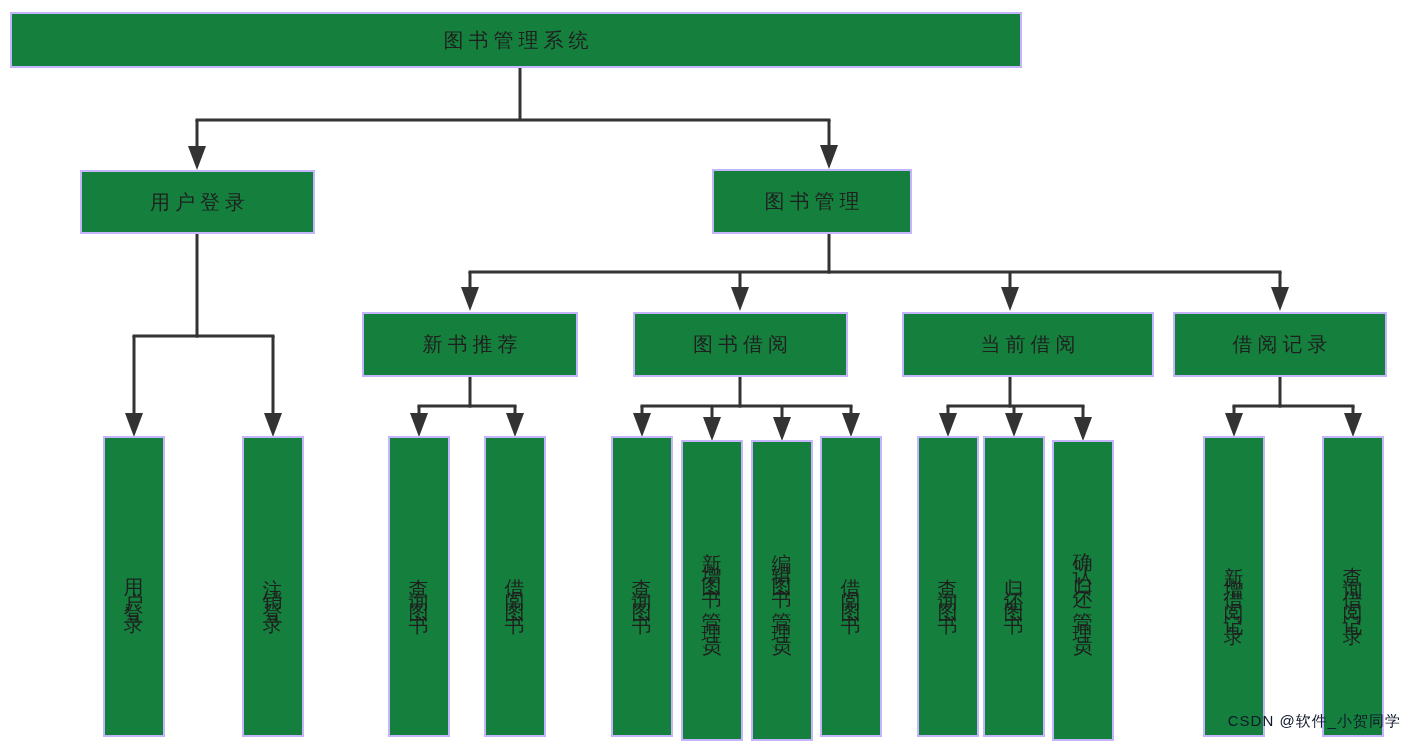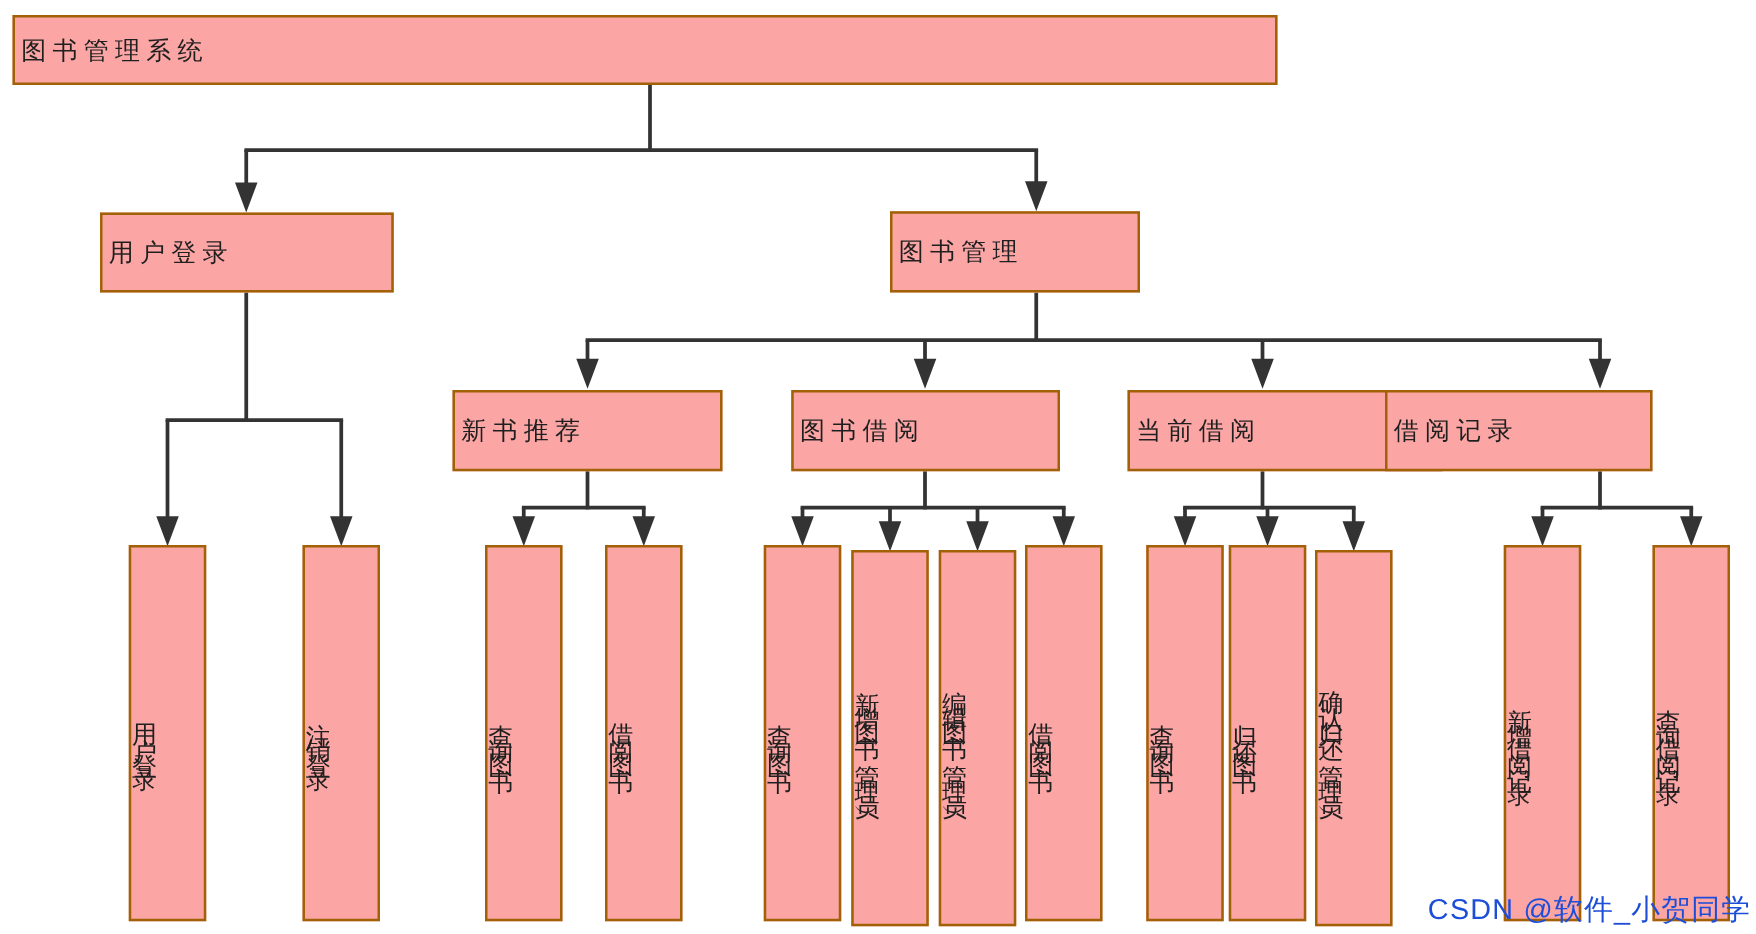--- a/index.html
+++ b/index.html
@@ -1,32 +1,32 @@
 <!DOCTYPE html>
 <html><head>
 <meta charset="utf-8">
 <style>
   html,body{margin:0;padding:0;background:#ffffff;}
   body{font-family:"Liberation Sans","DejaVu Sans",sans-serif;}
   #canvas{position:relative;width:1405px;height:747px;background:#ffffff;overflow:hidden;}
   #wires{position:absolute;left:0;top:0;width:1405px;height:747px;z-index:1;}
   .box{
-    position:absolute;z-index:2;background:#fca5a5;
-    border:2px solid #a16207;box-sizing:border-box;
-    display:flex;align-items:center;
+    position:absolute;z-index:2;background:#15803d;
+    border:2px solid #c4b5fd;box-sizing:border-box;
+    display:flex;align-items:center;justify-content:center;
     color:#1f1f1f;
   }
   .box.h span{font-size:20px;letter-spacing:5px;text-indent:5px;white-space:nowrap;}
   .box.v span{
     writing-mode:vertical-lr;text-orientation:mixed;
     font-size:20px;letter-spacing:12px;line-height:1;white-space:nowrap;
   }
   #watermark{
     position:absolute;z-index:3;right:4px;top:712px;
-    font-size:23px;letter-spacing:1px;color:#1d4ed8;white-space:nowrap;
+    font-size:15px;letter-spacing:1px;color:#0f172a;white-space:nowrap;
   }
   line{stroke:#333333;stroke-width:3;}
   polygon{fill:#333333;stroke:none;}
 </style>
 </head>
 <body>
 
 <div id="canvas">
 
   <svg id="wires" viewBox="0 0 1405 747" xmlns="http://www.w3.org/2000/svg">
@@ -111,21 +111,21 @@
 
   <div class="box h" style="left:633px;top:312px;width:215px;height:65px">
     <span>图书借阅</span>
   </div>
   <div class="box h" style="left:362px;top:312px;width:216px;height:65px">
     <span>新书推荐</span>
   </div>
   <div class="box h" style="left:902px;top:312px;width:252px;height:65px">
     <span>当前借阅</span>
   </div>
-  <div class="box h" style="left:1108px;top:312px;width:214px;height:65px">
+  <div class="box h" style="left:1173px;top:312px;width:214px;height:65px">
     <span>借阅记录</span>
   </div>
 
   <div class="box v" style="left:103px;top:436px;width:62px;height:301px">
     <span>用户登录</span>
   </div>
   <div class="box v" style="left:242px;top:436px;width:62px;height:301px">
     <span>注销登录</span>
   </div>
 

